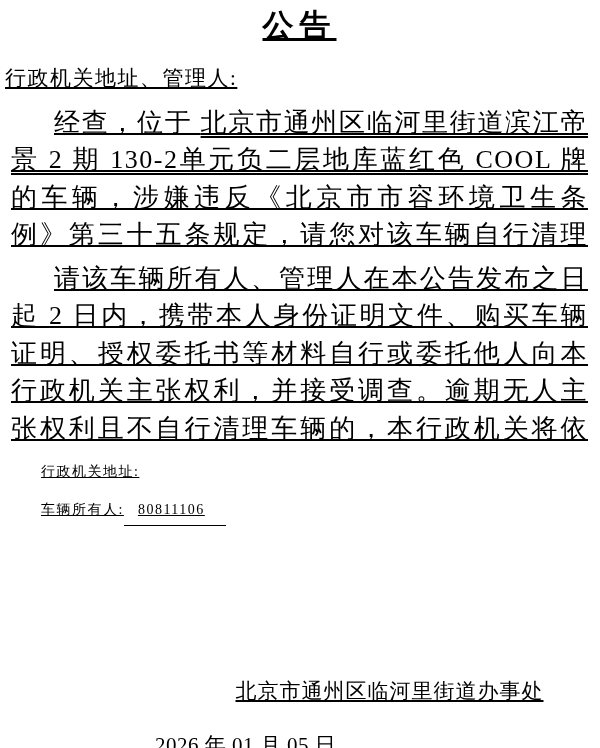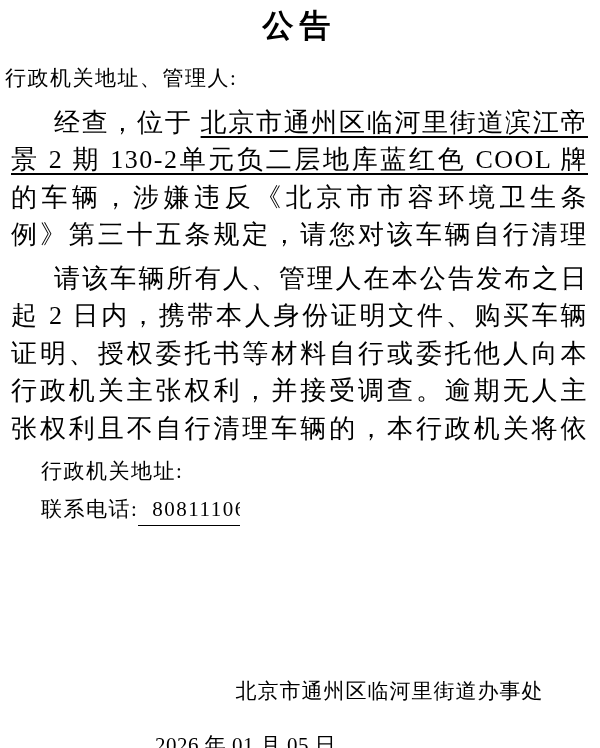--- a/index.html
+++ b/index.html
@@ -6,20 +6,21 @@
   .page {
     position: relative;
     width: 600px;
     height: 748px;
     box-sizing: border-box;
     padding: 6px 6px 0 5px;
     background: #ffffff;
     color: #000000;
     font-family: "Liberation Serif", "DejaVu Serif", serif;
     overflow: hidden;
+    text-decoration: underline;
   }
   .title {
     margin: 0;
     height: 40px;
     line-height: 40px;
     text-align: center;
     font-size: 31px;
     font-weight: bold;
     letter-spacing: 6px;
   }
@@ -44,21 +45,21 @@
   .u-inline {
     text-decoration: underline;
     text-underline-offset: 5px;
     text-decoration-thickness: 1.5px;
   }
   .field-row {
     display: flex;
     align-items: baseline;
     margin: 0 0 0 36px;
     height: 37.5px;
-    font-size: 21px;
+    font-size: 14px;
     line-height: 37.5px;
     letter-spacing: 1.5px;
   }
   .field-label { white-space: nowrap; }
   .blank {
     border-bottom: 1.5px solid #000000;
     line-height: 31px;
     white-space: nowrap;
     overflow: hidden;
   }
@@ -96,21 +97,21 @@
 
   <p class="para para-1"><span>经查，位于 </span><span class="u-inline">北京市通州区临河里街道滨江帝景 2 期 130-2单元负二层地库蓝红色 COOL 牌 </span><span>的车辆，涉嫌违反《北京市市容环境卫生条例》第三十五条规定，请您对该车辆自行清理和处置，共同维护良好的城市环境秩序。</span></p>
 
   <p class="para para-2">请该车辆所有人、管理人在本公告发布之日起 2 日内，携带本人身份证明文件、购买车辆证明、授权委托书等材料自行或委托他人向本行政机关主张权利，并接受调查。逾期无人主张权利且不自行清理车辆的，本行政机关将依据《北京市市容环境卫生条例》第三十五条规定依法予以清理。</p>
 
   <div class="field-row">
     <span class="field-label">行政机关地址:</span>
   </div>
 
   <div class="field-row">
-    <span class="field-label">联系电话:</span>
+    <span class="field-label">车辆所有人:</span>
     <span class="blank blank-phone">80811106</span>
   </div>
 
   <p class="signature">北京市通州区临河里街道办事处</p>
 
   <p class="issue-date">2026 年 01 月 05 日</p>
 
 </div>
 
 </body></html>

